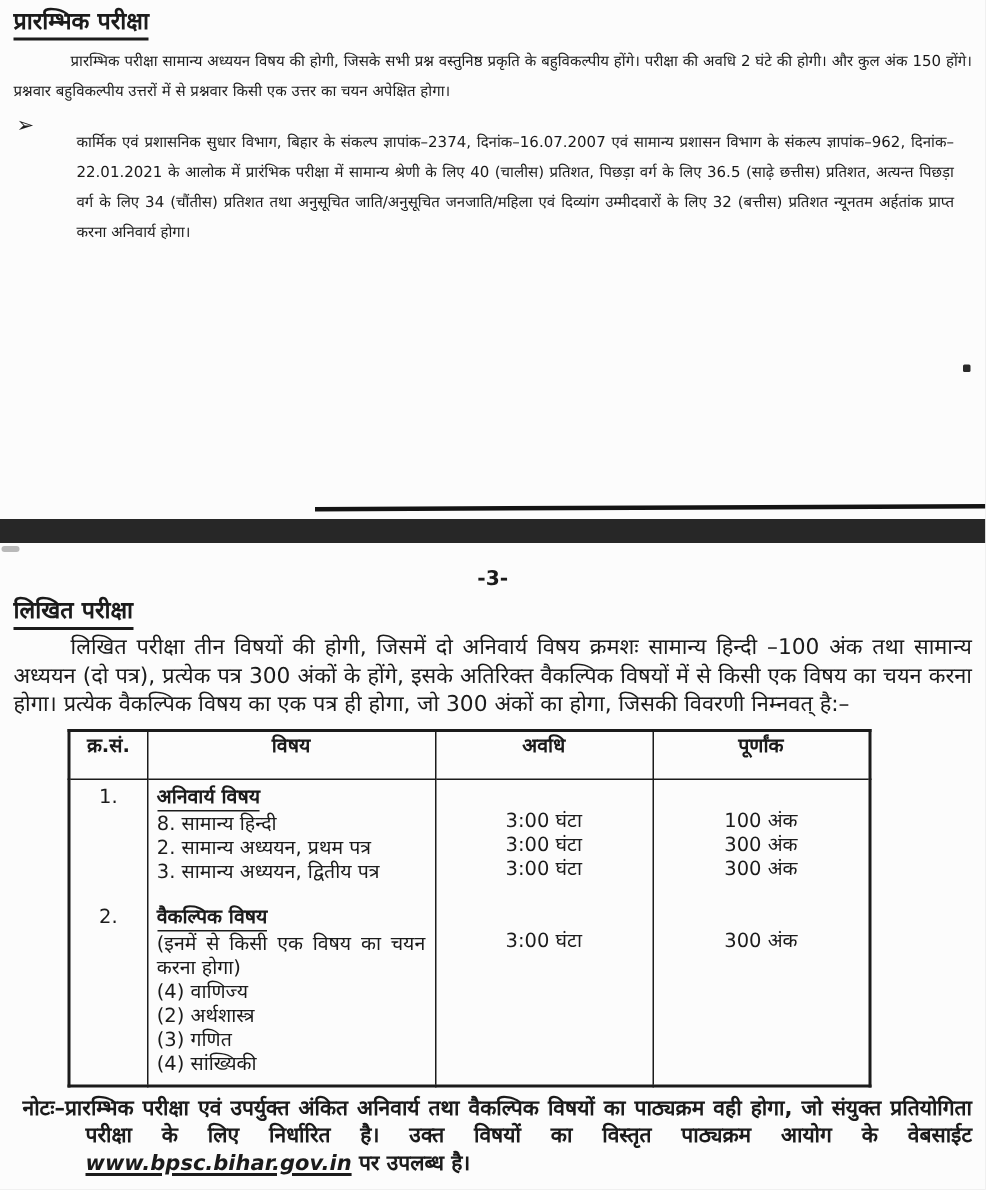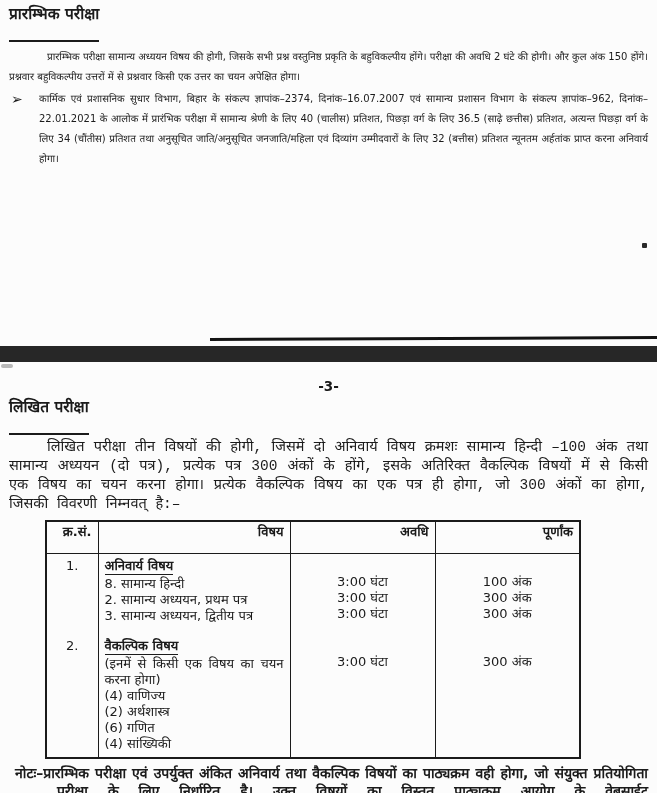--- a/index.html
+++ b/index.html
@@ -12,67 +12,67 @@
     overflow:hidden;
     box-sizing:border-box;
   }
   .top{padding:4px 9px 0 9px;}
   .uheading{
     display:inline-block;
     margin:0 0 3px 0;
     font-size:15.5px;
     font-weight:bold;
     border-bottom:2px solid #1b1b1b;
-    padding-bottom:16px;
+    padding-bottom:1px;
     line-height:1.25;
   }
   .para{
     margin:2px 0 0 0;
     font-size:10px;
     line-height:20px;
     text-align:justify;
   }
   .indent{text-indent:38px;}
   .bullet-row{display:flex;align-items:flex-start;margin-top:2px;}
   .bullet-marker{
     flex:0 0 28px;
     font-size:14px;
     line-height:20px;
     padding-left:2px;
   }
-  .bullet-text{flex:1;margin:0;}
+  .bullet-text{flex:1;margin:12px;}
   
   .artifact-dot{position:absolute;left:642px;top:243px;width:5px;height:5px;background:#2a2a2a;border-radius:1px;}
   .artifact-thinline{position:absolute;left:210px;top:337px;width:447px;height:2.5px;background:#141414;transform:rotate(-0.25deg);}
   .artifact-band{position:absolute;left:0;top:346px;width:657px;height:16px;background:#272727;}
   .artifact-smudge{position:absolute;left:1px;top:364px;width:12px;height:4px;background:#b9b9b9;border-radius:2px;}
   
   .lower{position:absolute;left:0;top:378px;width:657px;padding:0 9px;box-sizing:border-box;}
   .page-number{text-align:center;font-size:13.5px;font-weight:bold;line-height:16px;margin-bottom:3px;}
-  .lower .para{font-size:14.5px;line-height:19px;font-family:Liberation Mono, monospace;}
+  .lower .para{font-size:14.5px;line-height:19px;}
   
   .exam-table{
     border-collapse:collapse;
     margin:6px 0 0 36px;
     table-layout:fixed;
     font-size:13px;
     line-height:16px;
   }
   .exam-table th,.exam-table td{
     border:1.5px solid #1b1b1b;
     padding:2px 6px;
     vertical-align:top;
     box-sizing:border-box;
   }
   .exam-table{border:2px solid #1b1b1b;}
   .col-sn{width:52px;}
   .col-subj{width:192px;}
   .col-dur{width:145px;margin-left:10px;}
   .col-marks{width:145px;}
-  .exam-table th{font-weight:bold;text-align:right;height:32px;}
+  .exam-table th{font-weight:bold;text-align:center;height:32px;}
   .row1 td{border-bottom:0;padding-top:4px;padding-bottom:12px;}
   .row2 td{border-top:0;padding-bottom:5px;}
   .c{text-align:center;}
   .subj-head{
     display:inline-block;
     font-weight:bold;
     border-bottom:1.5px solid #1b1b1b;
     margin-bottom:1px;
   }
   .subj-cell div{white-space:nowrap;}
@@ -148,21 +148,21 @@
             <div>300 अंक</div>
           </td>
         </tr>
         <tr class="row2">
           <td class="c">2.</td>
           <td class="subj-cell">
             <div><span class="subj-head">वैकल्पिक विषय</span></div>
             <div class="subj-note">(इनमें से किसी एक विषय का चयन करना होगा)</div>
             <div>(4) वाणिज्य</div>
             <div>(2) अर्थशास्त्र</div>
-            <div>(6) गणित</div>
+            <div>(3) गणित</div>
             <div>(4) सांख्यिकी</div>
           </td>
           <td class="c">
             <div class="ghost"></div>
             <div>3:00 घंटा</div>
           </td>
           <td class="c">
             <div class="ghost"></div>
             <div>300 अंक</div>
           </td>

